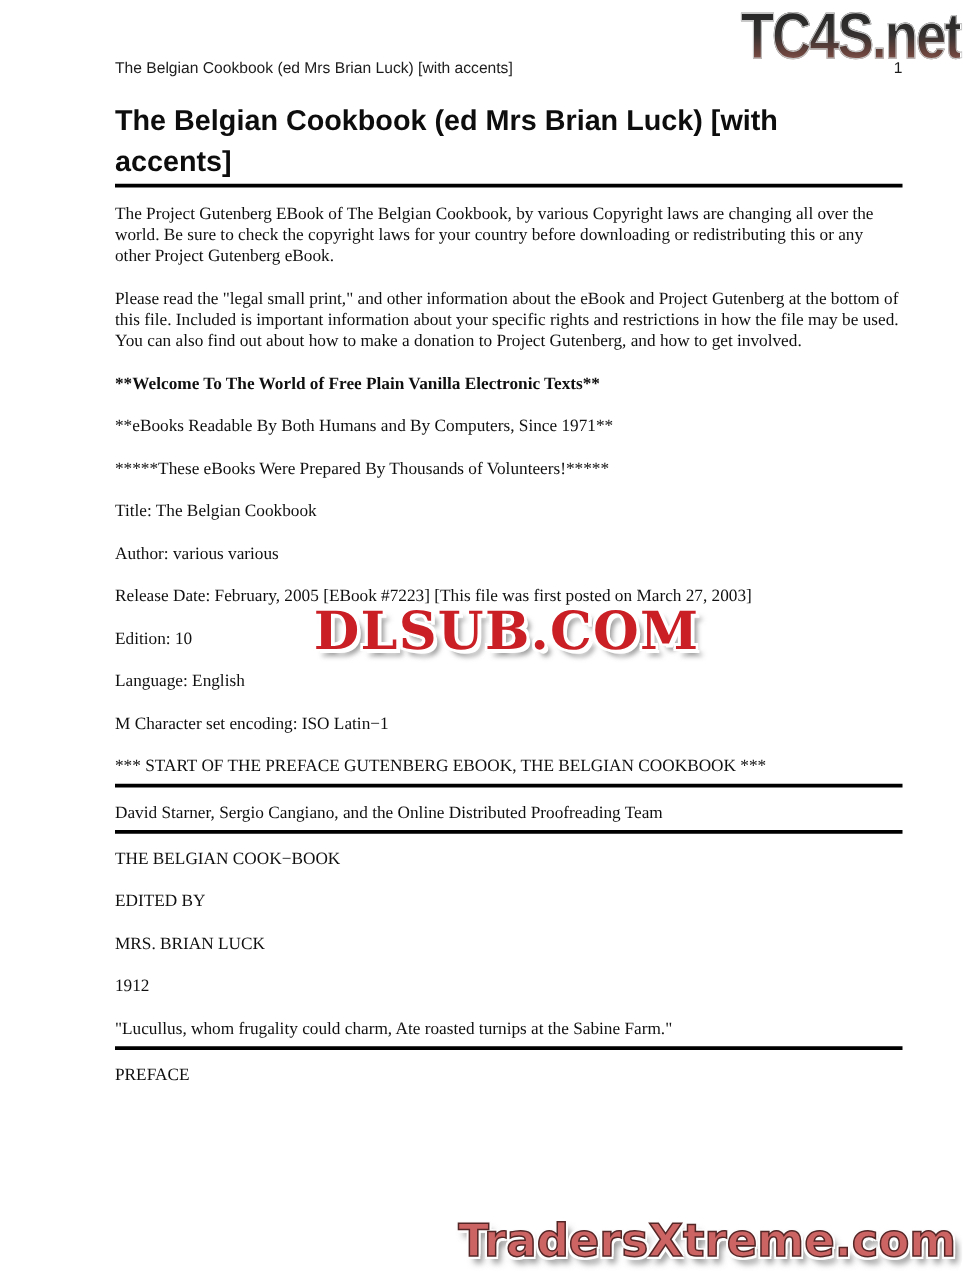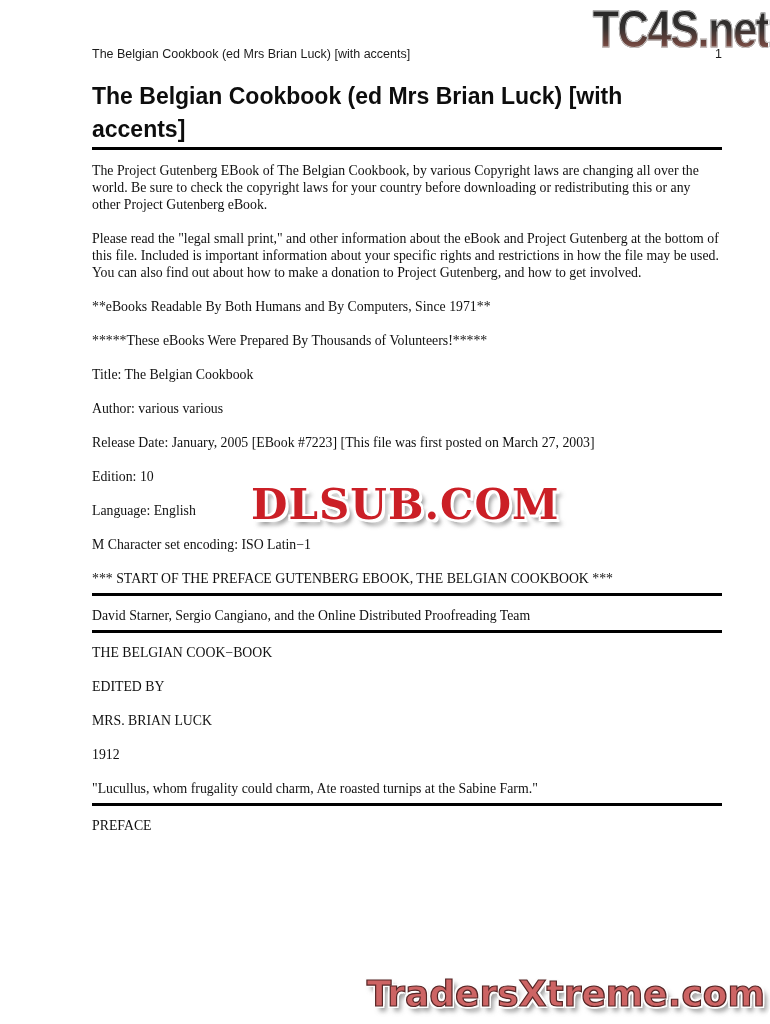--- a/index.html
+++ b/index.html
@@ -117,25 +117,26 @@
       <span>1</span>
     </div>
 
     <h1 class="doc-title">The Belgian Cookbook (ed Mrs Brian Luck) [with accents]</h1>
 
     <hr class="title-rule">
 
     <div id="doc-blocks">
         <p>The Project Gutenberg EBook of The Belgian Cookbook, by various Copyright laws are changing all over the world. Be sure to check the copyright laws for your country before downloading or redistributing this or any other Project Gutenberg eBook.</p>
         <p>Please read the "legal small print," and other information about the eBook and Project Gutenberg at the bottom of this file. Included is important information about your specific rights and restrictions in how the file may be used. You can also find out about how to make a donation to Project Gutenberg, and how to get involved.</p>
+        <p class="bold">**Welcome To The World of Free Plain Vanilla Electronic Texts**</p>
         <p>**eBooks Readable By Both Humans and By Computers, Since 1971**</p>
         <p>*****These eBooks Were Prepared By Thousands of Volunteers!*****</p>
         <p>Title: The Belgian Cookbook</p>
         <p>Author: various various</p>
-        <p>Release Date: January, 2005 [EBook #7223] [This file was first posted on March 27, 2003]</p>
+        <p>Release Date: February, 2005 [EBook #7223] [This file was first posted on March 27, 2003]</p>
         <p>Edition: 10</p>
         <p>Language: English</p>
         <p>M Character set encoding: ISO Latin−1</p>
         <p>*** START OF THE PREFACE GUTENBERG EBOOK, THE BELGIAN COOKBOOK ***</p>
         <hr class="rule">
         <p>David Starner, Sergio Cangiano, and the Online Distributed Proofreading Team</p>
         <hr class="rule">
         <p>THE BELGIAN COOK−BOOK</p>
         <p>EDITED BY</p>
         <p>MRS. BRIAN LUCK</p>

